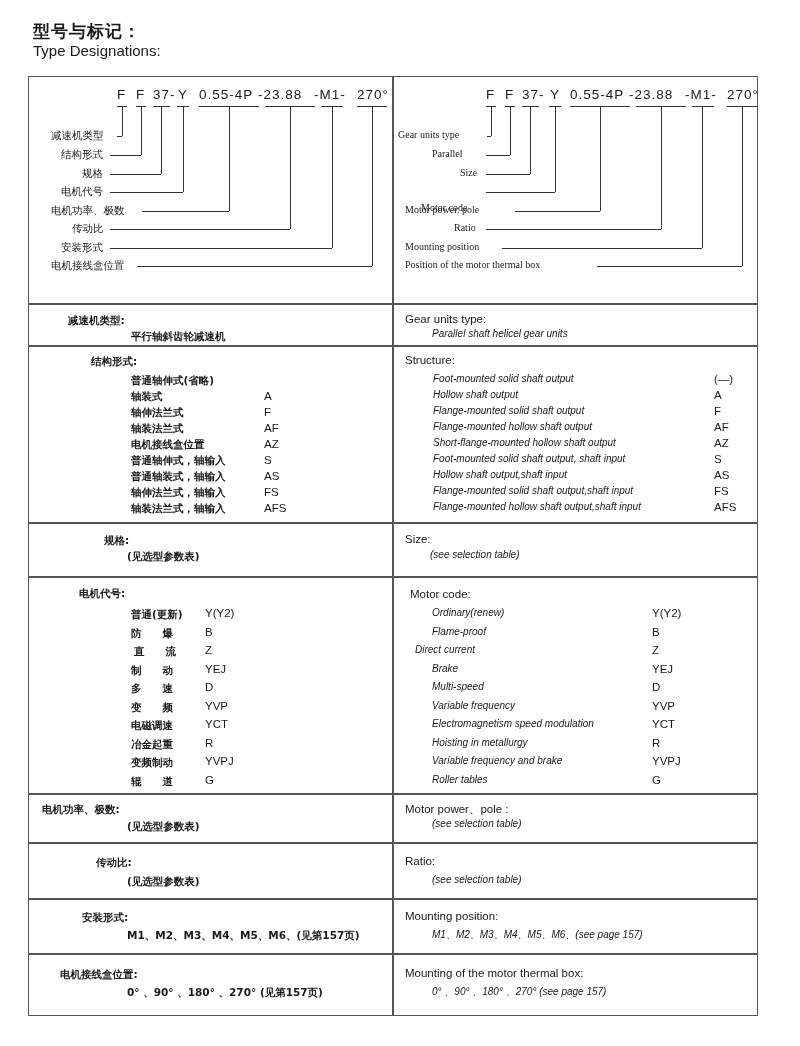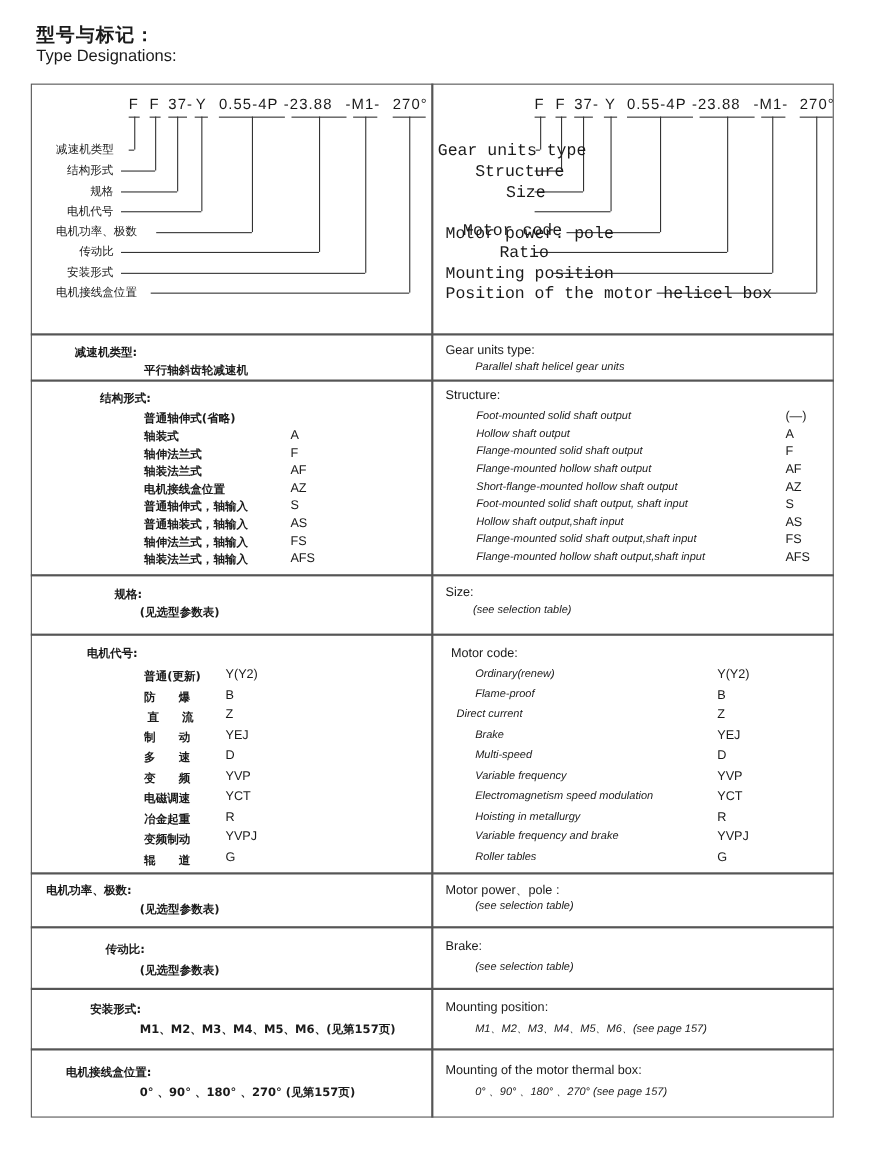--- a/index.html
+++ b/index.html
@@ -10,21 +10,21 @@
   .title-en { left:33px; top:42px; font-size:15px; font-family:"Liberation Sans",sans-serif; }
   .table { position:absolute; left:28px; top:76px; width:730px; height:940px;
            border:1.5px solid #555; box-sizing:border-box; }
   .vdiv { position:absolute; left:392px; top:76px; width:1.5px; height:940px; background:#555; }
   .hline { position:absolute; left:28px; width:730px; height:1.5px; background:#555; }
   .code { font-family:"Liberation Sans",sans-serif; font-size:13.5px; letter-spacing:1px; top:87px; }
   .uline { position:absolute; height:1px; background:#333; top:106px; }
   .vline { position:absolute; width:1px; background:#333; top:106px; }
   .hconn { position:absolute; height:1px; background:#333; }
   .lbl-cn { font-size:10.5px; font-weight:normal; }
-  .lbl-en { font-family:Liberation Mono, monospace; font-size:15px; }
+  .lbl-en { font-family:Liberation Serif, serif; font-size:10px; }
   .sec-cn { font-size:10.5px; font-weight:bold; }
   .sec-en { font-family:"Liberation Sans",sans-serif; font-size:11.5px; }
   .item-en { font-family:"Liberation Sans",sans-serif; font-size:10px;font-style:italic; }
   .item-cn { font-size:10.5px; font-weight:bold; }
   .code-val { font-family:"Liberation Sans",sans-serif; font-size:11.5px; }
 </style>
 </head>
 <body>
 
 <div class="abs title-cn">型号与标记：</div>
@@ -119,27 +119,27 @@
   <div class="hconn" style="left:487px;width:4px;top:136px"></div>
   <div class="hconn" style="left:486px;width:24px;top:155px"></div>
   <div class="hconn" style="left:486px;width:44px;top:174px"></div>
   <div class="hconn" style="left:486px;width:69px;top:192px"></div>
   <div class="hconn" style="left:515px;width:85px;top:211px"></div>
   <div class="hconn" style="left:486px;width:175px;top:229px"></div>
   <div class="hconn" style="left:502px;width:200px;top:248px"></div>
   <div class="hconn" style="left:597px;width:145px;top:266px"></div>
 
   <span class="abs lbl-en" style="left:398px;top:129px">Gear units type</span>
-  <span class="abs lbl-en" style="left:432px;top:148px">Structure</span>
+  <span class="abs lbl-en" style="left:432px;top:148px">Parallel</span>
   <span class="abs lbl-en" style="left:460px;top:167px">Size</span>
   <span class="abs lbl-en" style="left:421px;top:202px">Motor code</span>
   <span class="abs lbl-en" style="left:405px;top:204px">Motor power. pole</span>
   <span class="abs lbl-en" style="left:454px;top:222px">Ratio</span>
   <span class="abs lbl-en" style="left:405px;top:241px">Mounting position</span>
-  <span class="abs lbl-en" style="left:405px;top:259px">Position of the motor helicel box</span>
+  <span class="abs lbl-en" style="left:405px;top:259px">Position of the motor thermal box</span>
 </div>
 
 <span class="abs sec-cn" style="left:68px;top:314px">减速机类型:</span>
 <span class="abs item-cn" style="left:131px;top:330px">平行轴斜齿轮减速机</span>
 <span class="abs sec-en" style="left:405px;top:313px">Gear units type:</span>
 <span class="abs item-en" style="left:432px;top:328px">Parallel shaft helicel gear units</span>
 
 <span class="abs sec-cn" style="left:91px;top:355px">结构形式:</span>
 <span class="abs sec-en" style="left:405px;top:354px">Structure:</span>
 <div>
@@ -232,21 +232,21 @@
   <span class="abs code-val" style="left:652px;top:774px">G</span>
 </div>
 
 <span class="abs sec-cn" style="left:42px;top:803px">电机功率、极数:</span>
 <span class="abs item-cn" style="left:127px;top:820px">(见选型参数表)</span>
 <span class="abs sec-en" style="left:405px;top:802px">Motor power、pole :</span>
 <span class="abs item-en" style="left:432px;top:818px">(see selection table)</span>
 
 <span class="abs sec-cn" style="left:96px;top:856px">传动比:</span>
 <span class="abs item-cn" style="left:127px;top:875px">(见选型参数表)</span>
-<span class="abs sec-en" style="left:405px;top:855px">Brake:</span>
+<span class="abs sec-en" style="left:405px;top:855px">Ratio:</span>
 <span class="abs item-en" style="left:432px;top:874px">(see selection table)</span>
 
 <span class="abs sec-cn" style="left:82px;top:911px">安装形式:</span>
 <span class="abs item-cn" style="left:127px;top:929px">M1、M2、M3、M4、M5、M6、(见第157页)</span>
 <span class="abs sec-en" style="left:405px;top:910px">Mounting position:</span>
 <span class="abs item-en" style="left:432px;top:928px">M1、M2、M3、M4、M5、M6、(see page 157)</span>
 
 <span class="abs sec-cn" style="left:60px;top:968px">电机接线盒位置:</span>
 <span class="abs item-cn" style="left:127px;top:986px">0° 、90° 、180° 、270° (见第157页)</span>
 <span class="abs sec-en" style="left:405px;top:967px">Mounting of the motor thermal box:</span>

